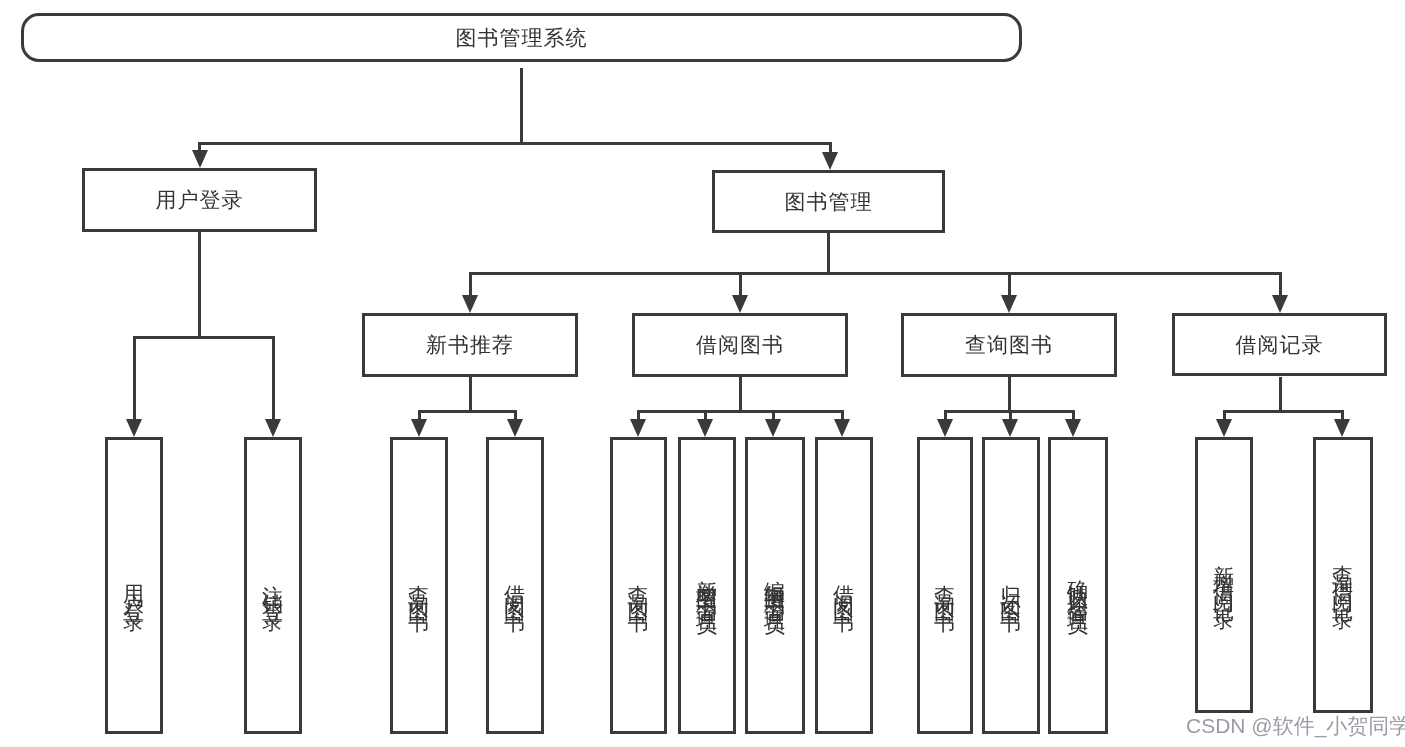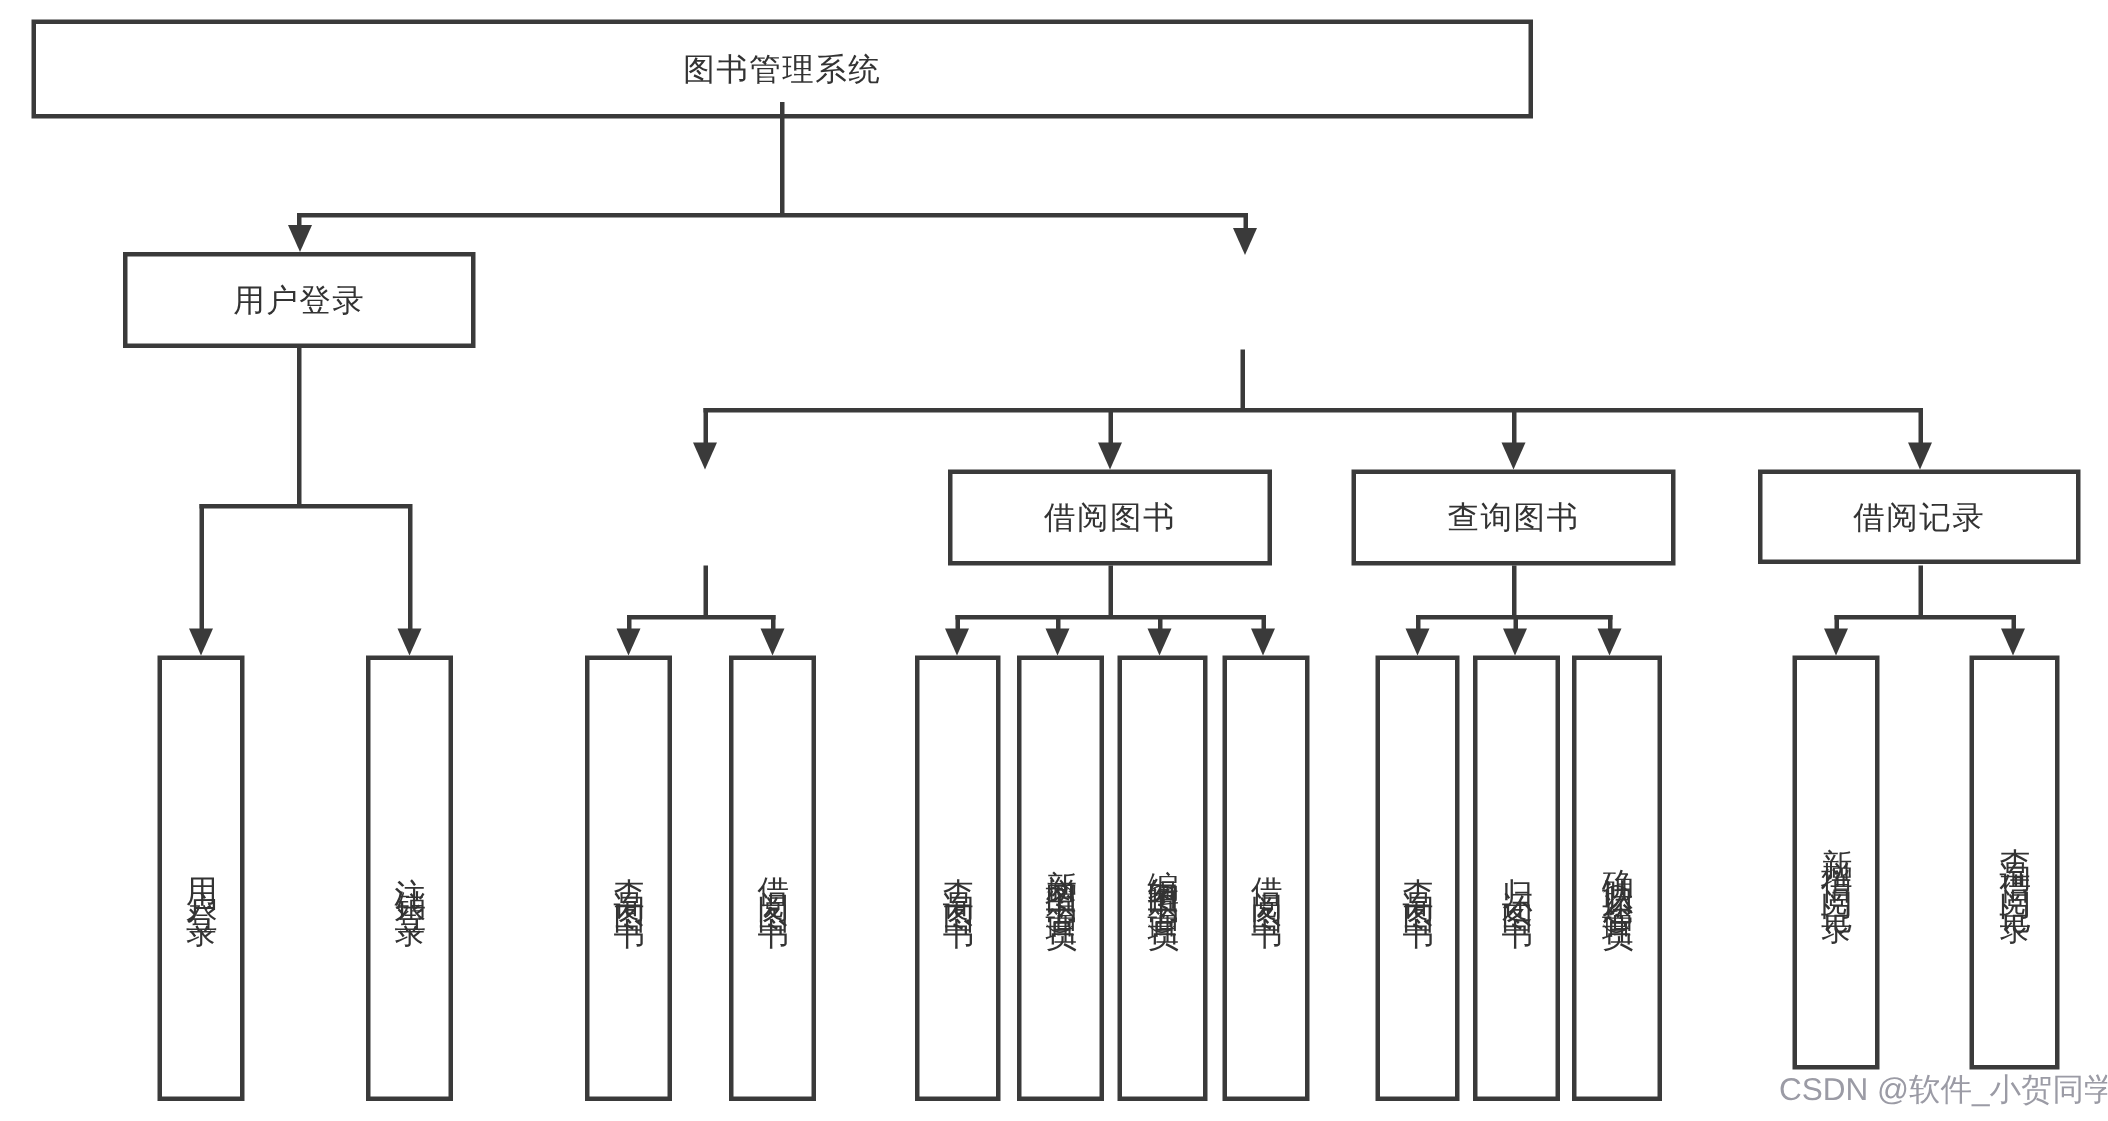--- a/index.html
+++ b/index.html
@@ -55,24 +55,26 @@
     color:var(--wm);
     white-space:nowrap;
     z-index:5;
   }
 </style>
 </head>
 <body>
 
 <div id="canvas">
 
-  <div class="hbox" style="left:21px;top:13px;width:1001px;height:66px;">图书管理系统</div>
+  <div class="hbox" style="left:21px;top:13px;width:1001px;height:49px;border-radius:18px;">图书管理系统</div>
 
   <div class="hbox" style="left:82px;top:168px;width:235px;height:64px;">用户登录</div>
+  <div class="hbox" style="left:712px;top:170px;width:233px;height:63px;">图书管理</div>
 
+  <div class="hbox" style="left:362px;top:313px;width:216px;height:64px;">新书推荐</div>
   <div class="hbox" style="left:632px;top:313px;width:216px;height:64px;">借阅图书</div>
   <div class="hbox" style="left:901px;top:313px;width:216px;height:64px;">查询图书</div>
   <div class="hbox" style="left:1172px;top:313px;width:215px;height:63px;">借阅记录</div>
 
   <div class="vbox" style="left:105px;top:437px;width:58px;height:297px;">
     <span>用户登录</span>
     </div>
   <div class="vbox" style="left:244px;top:437px;width:58px;height:297px;">
     <span>注销登录</span>
     </div>

